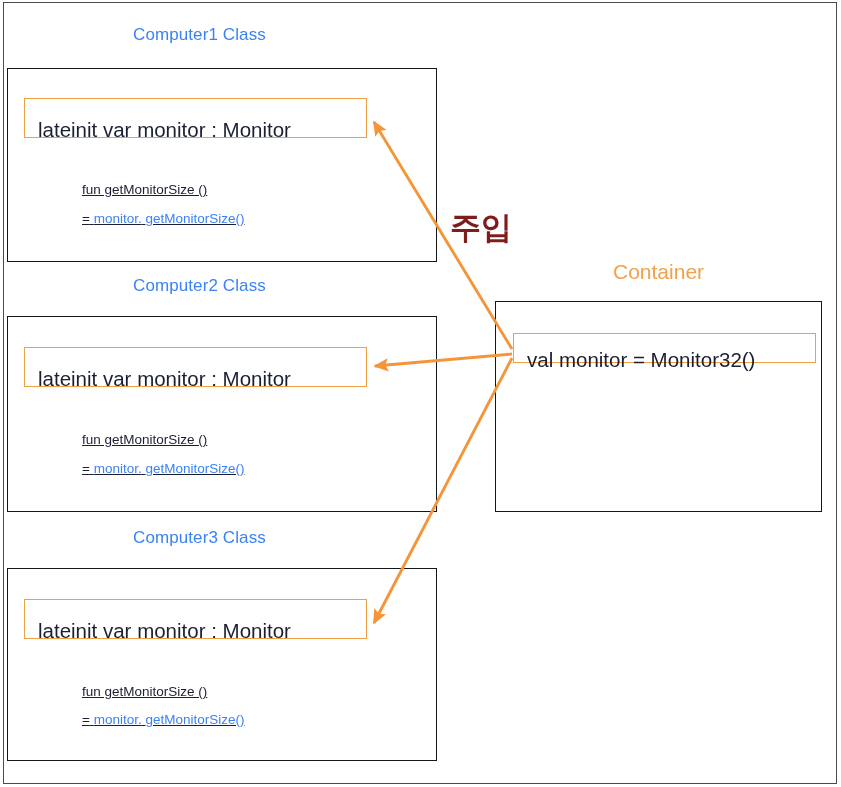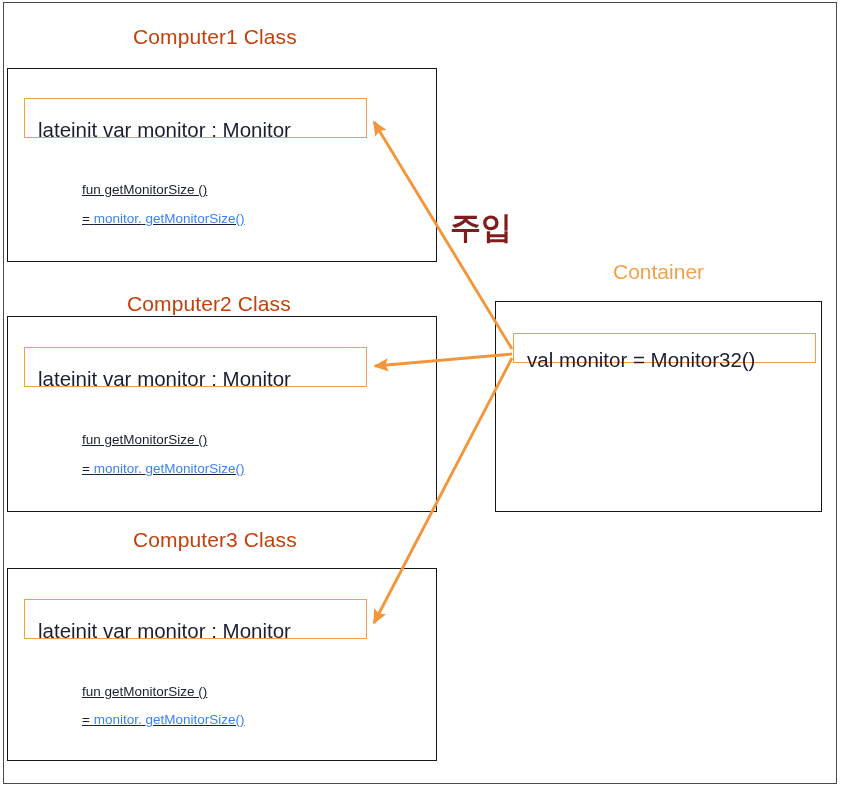--- a/index.html
+++ b/index.html
@@ -26,23 +26,23 @@
     width: 834px;
     height: 782px;
     border: 1px solid #4a4a4a;
     box-sizing: border-box;
     pointer-events: none;
   }
 
   
   .class-title {
     position: absolute;
-    font-size: 21px;
-    line-height: 1;
-    color: #c2410c;
+    font-size: 17px;
+    line-height: 1;
+    color: #3b82f6;
     white-space: nowrap;
     letter-spacing: 0.1px;
   }
   .container-title {
     position: absolute;
     font-size: 21px;
     line-height: 1;
     color: #f2a049;
     white-space: nowrap;
   }
@@ -132,21 +132,21 @@
   </div>
 
   <div class="code-line" style="left:82px; top:183px;">fun getMonitorSize ()</div>
 
   <div class="code-line" style="left:82px; top:212px;">
     <span class="sym">=</span>
     <span class="call">monitor.</span>
     <span class="call">getMonitorSize()</span>
   </div>
 
-  <div class="class-title" style="left:127px; top:277px;margin-top:16px;">Computer2 Class</div>
+  <div class="class-title" style="left:133px; top:277px;">Computer2 Class</div>
 
   <div class="class-box" style="left:7px; top:316px; width:430px; height:196px;">
   </div>
 
   <div class="field-box" style="left:24px; top:347px; width:343px; height:40px;">
     <span class="field-text">lateinit var monitor : Monitor</span>
   </div>
 
   <div class="code-line" style="left:82px; top:433px;">fun getMonitorSize ()</div>
 

